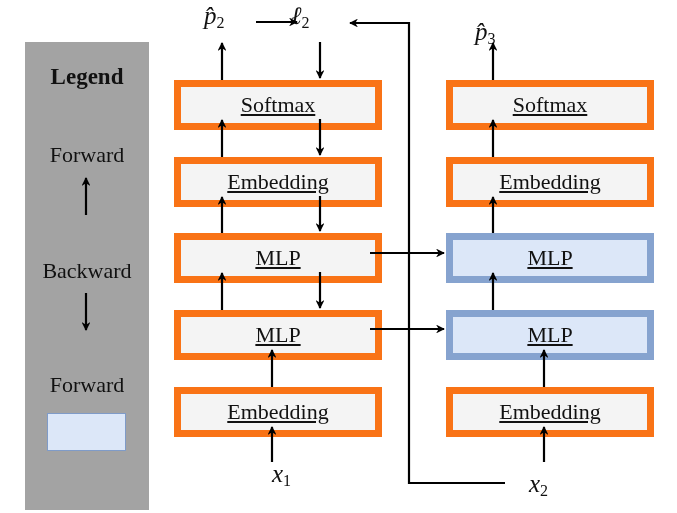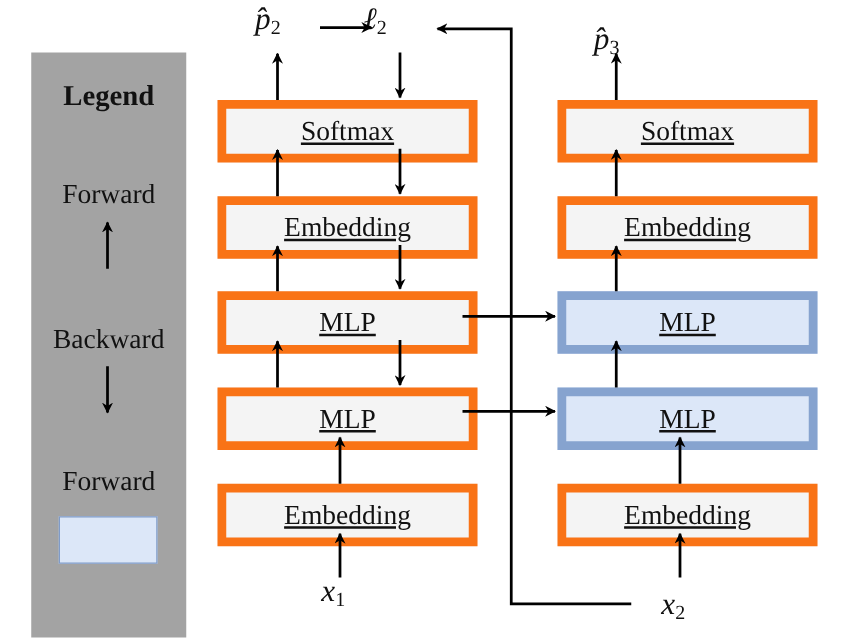--- a/index.html
+++ b/index.html
@@ -55,21 +55,21 @@
 <div class="box upd" style="left:446px;top:310px">
     <span>MLP</span>
   </div>
 <div class="box" style="left:446px;top:387px">
     <span>Embedding</span>
   </div>
 
 <div class="math" style="left:204px;top:2px"><span>p̂</span><sub>2</sub></div>
 <div class="math" style="left:291px;top:2px"><span>ℓ</span><sub>2</sub></div>
 <div class="math" style="left:475px;top:18px"><span>p̂</span><sub>3</sub></div>
-<div class="math" style="left:257px;top:460px"><span>x</span><sub>1</sub></div>
+<div class="math" style="left:272px;top:460px"><span>x</span><sub>1</sub></div>
 <div class="math" style="left:529px;top:470px"><span>x</span><sub>2</sub></div>
 
 <svg class="arrows" width="677" height="513">
   <defs>
     <marker id="ah" viewBox="0 0 10 10" refX="9" refY="5" markerWidth="4" markerHeight="4" orient="auto">
       <path d="M0,0 L10,5 L0,10 L3,5 z" fill="#000"></path>
     </marker>
   </defs>
   <g stroke="#000" stroke-width="2.2" fill="none">
 

